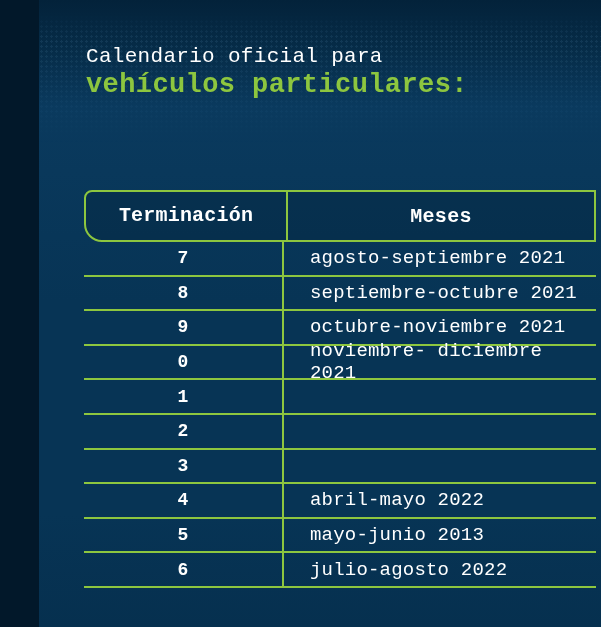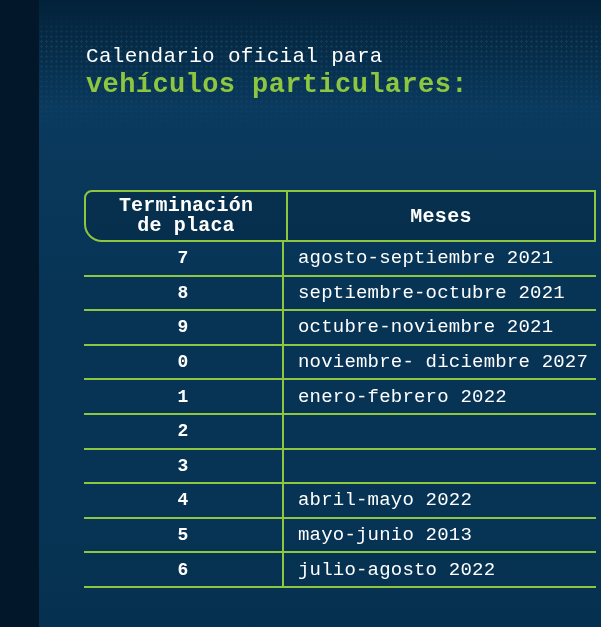--- a/index.html
+++ b/index.html
@@ -100,21 +100,21 @@
     justify-content: center;
     color: #ffffff;
     font-size: 18px;
     font-weight: bold;
     box-sizing: border-box;
   }
   .cell-months {
     flex: 1;
     display: flex;
     align-items: center;
-    padding-left: 14px;
+    padding-left: 26px;
     color: #ffffff;
     font-size: 19px;
     font-weight: 500;
     letter-spacing: 0.2px;
   }
 </style>
 </head>
 <body>
 
 <div class="canvas">
@@ -122,45 +122,43 @@
 
   <div class="title-block">
     <div class="title-line1">Calendario oficial para</div>
     <div class="title-line2">vehículos particulares:</div>
   </div>
 
   <div class="table">
     <div class="thead">
       <div class="th-col1">
         <span>Terminación</span>
-        <span>de placa</span>
       </div>
       <div class="th-col2">Meses</div>
     </div>
 
     <div class="tbody">
       <div class="row">
         <div class="cell-ending">7</div>
         <div class="cell-months">agosto-septiembre 2021</div>
       </div>
       <div class="row">
         <div class="cell-ending">8</div>
         <div class="cell-months">septiembre-octubre 2021</div>
       </div>
       <div class="row">
         <div class="cell-ending">9</div>
         <div class="cell-months">octubre-noviembre 2021</div>
       </div>
       <div class="row">
         <div class="cell-ending">0</div>
-        <div class="cell-months">noviembre- diciembre 2027</div>
+        <div class="cell-months">noviembre- diciembre 2021</div>
       </div>
       <div class="row">
         <div class="cell-ending">1</div>
-        <div class="cell-months">enero-febrero 2022</div>
       </div>
       <div class="row">
         <div class="cell-ending">2</div>
       </div>
       <div class="row">
         <div class="cell-ending">3</div>
       </div>
       <div class="row">
         <div class="cell-ending">4</div>
         <div class="cell-months">abril-mayo 2022</div>

